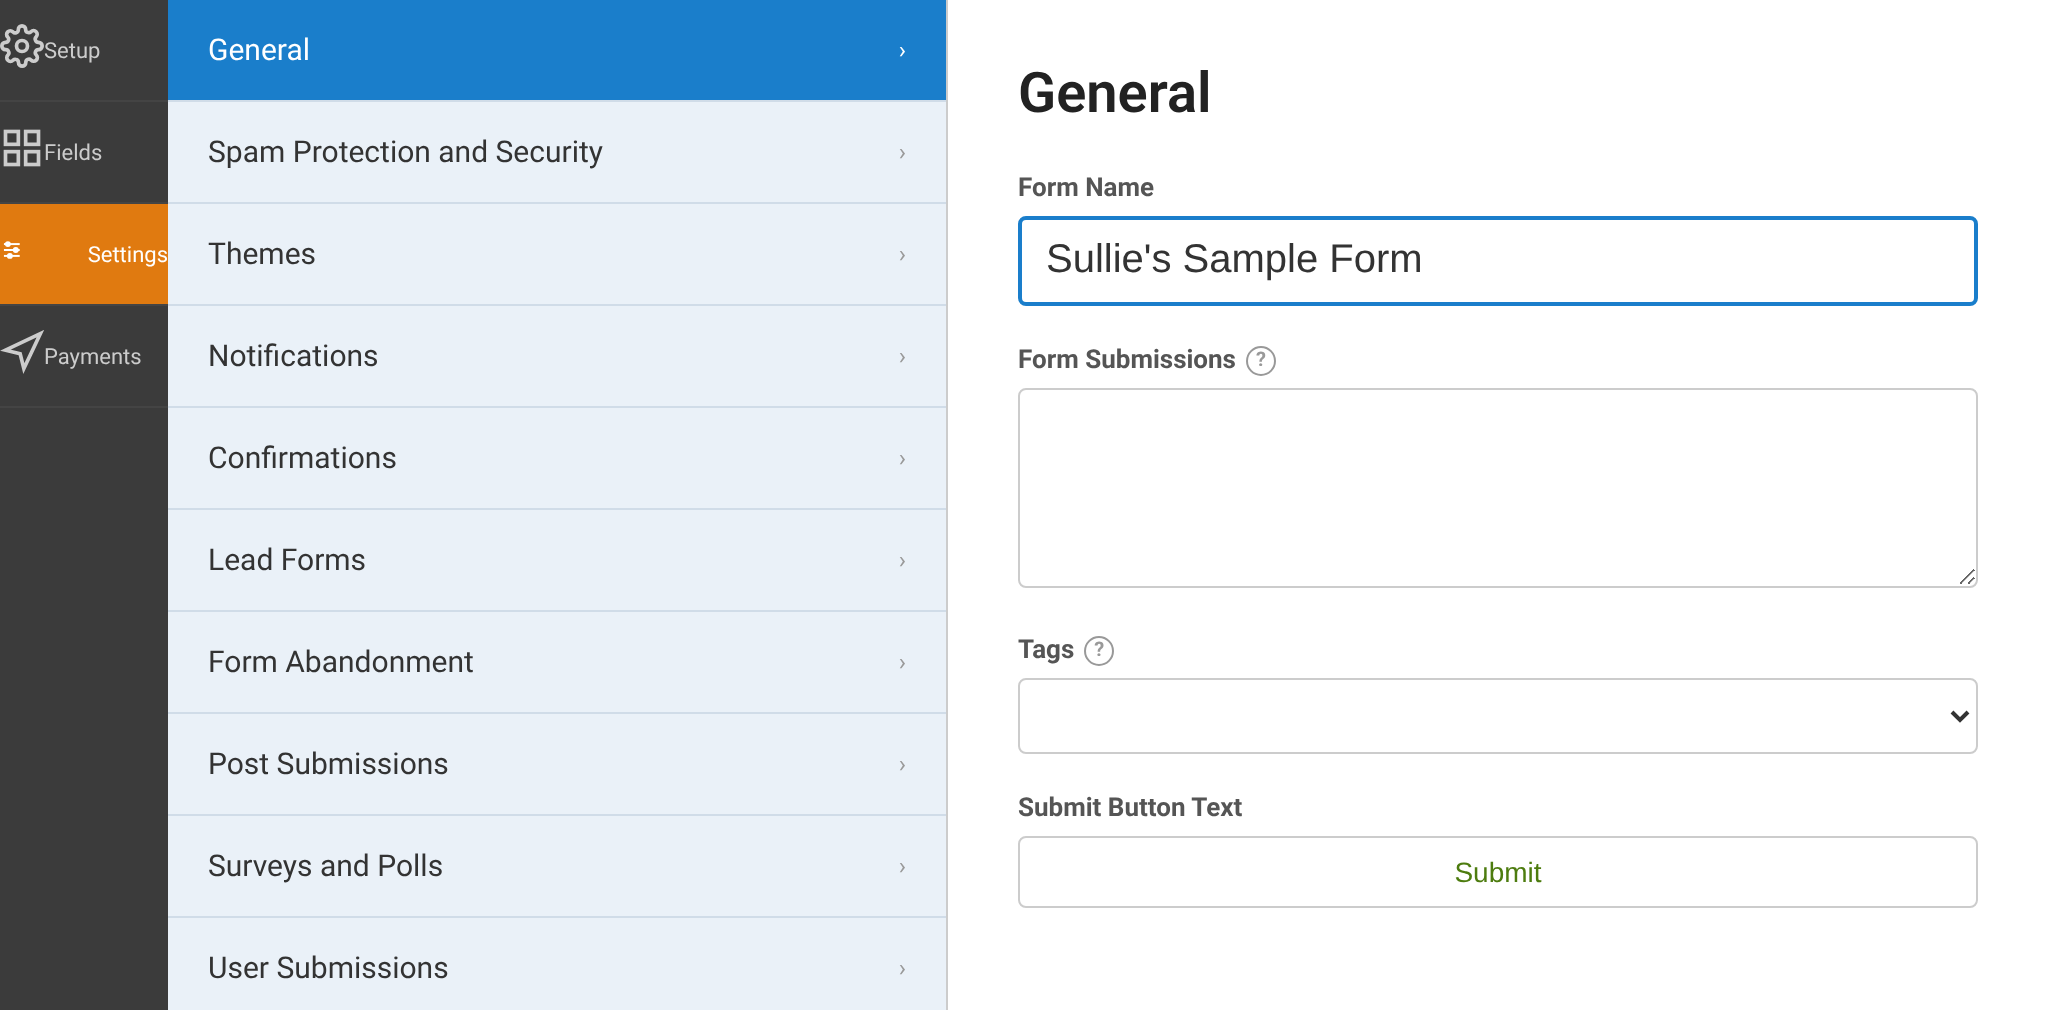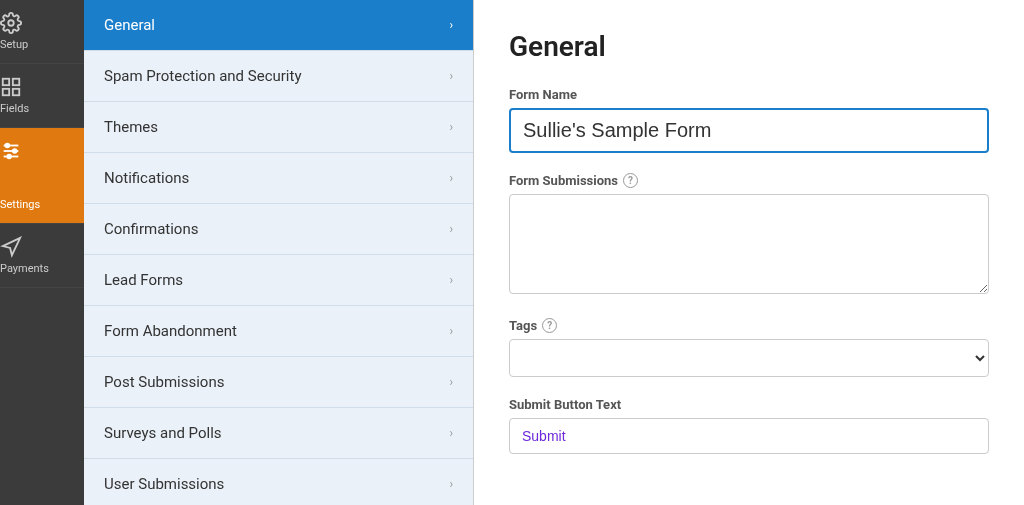--- a/index.html
+++ b/index.html
@@ -17,22 +17,22 @@
       width: 84px;
       background: #3b3b3b;
       display: flex;
       flex-direction: column;
       align-items: center;
       padding-top: 0;
     }
     .icon-sidebar-item {
       width: 100%;
       display: flex;
-      flex-direction: column;
-      align-items: flex-start;
+      flex-direction: row;
+      align-items: center;
       padding: 12px 0;
       color: #ccc;
       font-size: 11px;
       cursor: pointer;
       border-bottom: 1px solid #444;
     }
     .icon-sidebar-item.active {
       background: #e07a10;
       color: #fff;
       gap: 32px;
@@ -142,23 +142,24 @@
       background: #fff;
       appearance: auto;
       cursor: pointer;
     }
     .submit-input {
       width: 100%;
       padding: 9px 12px;
       border: 1px solid #ccc;
       border-radius: 4px;
       font-size: 14px;
-      color: #6d28d9;
+      color: #4d7c0f;
       background: #fff;
       outline: none;
+      text-align: center;
     }
   </style>
 </head>
 <body>
 
 <div class="icon-sidebar">
   <div class="icon-sidebar-item">
     <svg width="22" height="22" viewBox="0 0 24 24" fill="none" stroke="#ccc" stroke-width="2">
       <circle cx="12" cy="12" r="3"></circle>
       <path d="M19.4 15a1.65 1.65 0 0 0 .33 1.82l.06.06a2 2 0 0 1-2.83 2.83l-.06-.06a1.65 1.65 0 0 0-1.82-.33 1.65 1.65 0 0 0-1 1.51V21a2 2 0 0 1-4 0v-.09A1.65 1.65 0 0 0 9 19.4a1.65 1.65 0 0 0-1.82.33l-.06.06a2 2 0 0 1-2.83-2.83l.06-.06A1.65 1.65 0 0 0 4.68 15a1.65 1.65 0 0 0-1.51-1H3a2 2 0 0 1 0-4h.09A1.65 1.65 0 0 0 4.6 9a1.65 1.65 0 0 0-.33-1.82l-.06-.06a2 2 0 0 1 2.83-2.83l.06.06A1.65 1.65 0 0 0 9 4.68a1.65 1.65 0 0 0 1-1.51V3a2 2 0 0 1 4 0v.09a1.65 1.65 0 0 0 1 1.51 1.65 1.65 0 0 0 1.82-.33l.06-.06a2 2 0 0 1 2.83 2.83l-.06.06A1.65 1.65 0 0 0 19.4 9a1.65 1.65 0 0 0 1.51 1H21a2 2 0 0 1 0 4h-.09a1.65 1.65 0 0 0-1.51 1z"></path>

